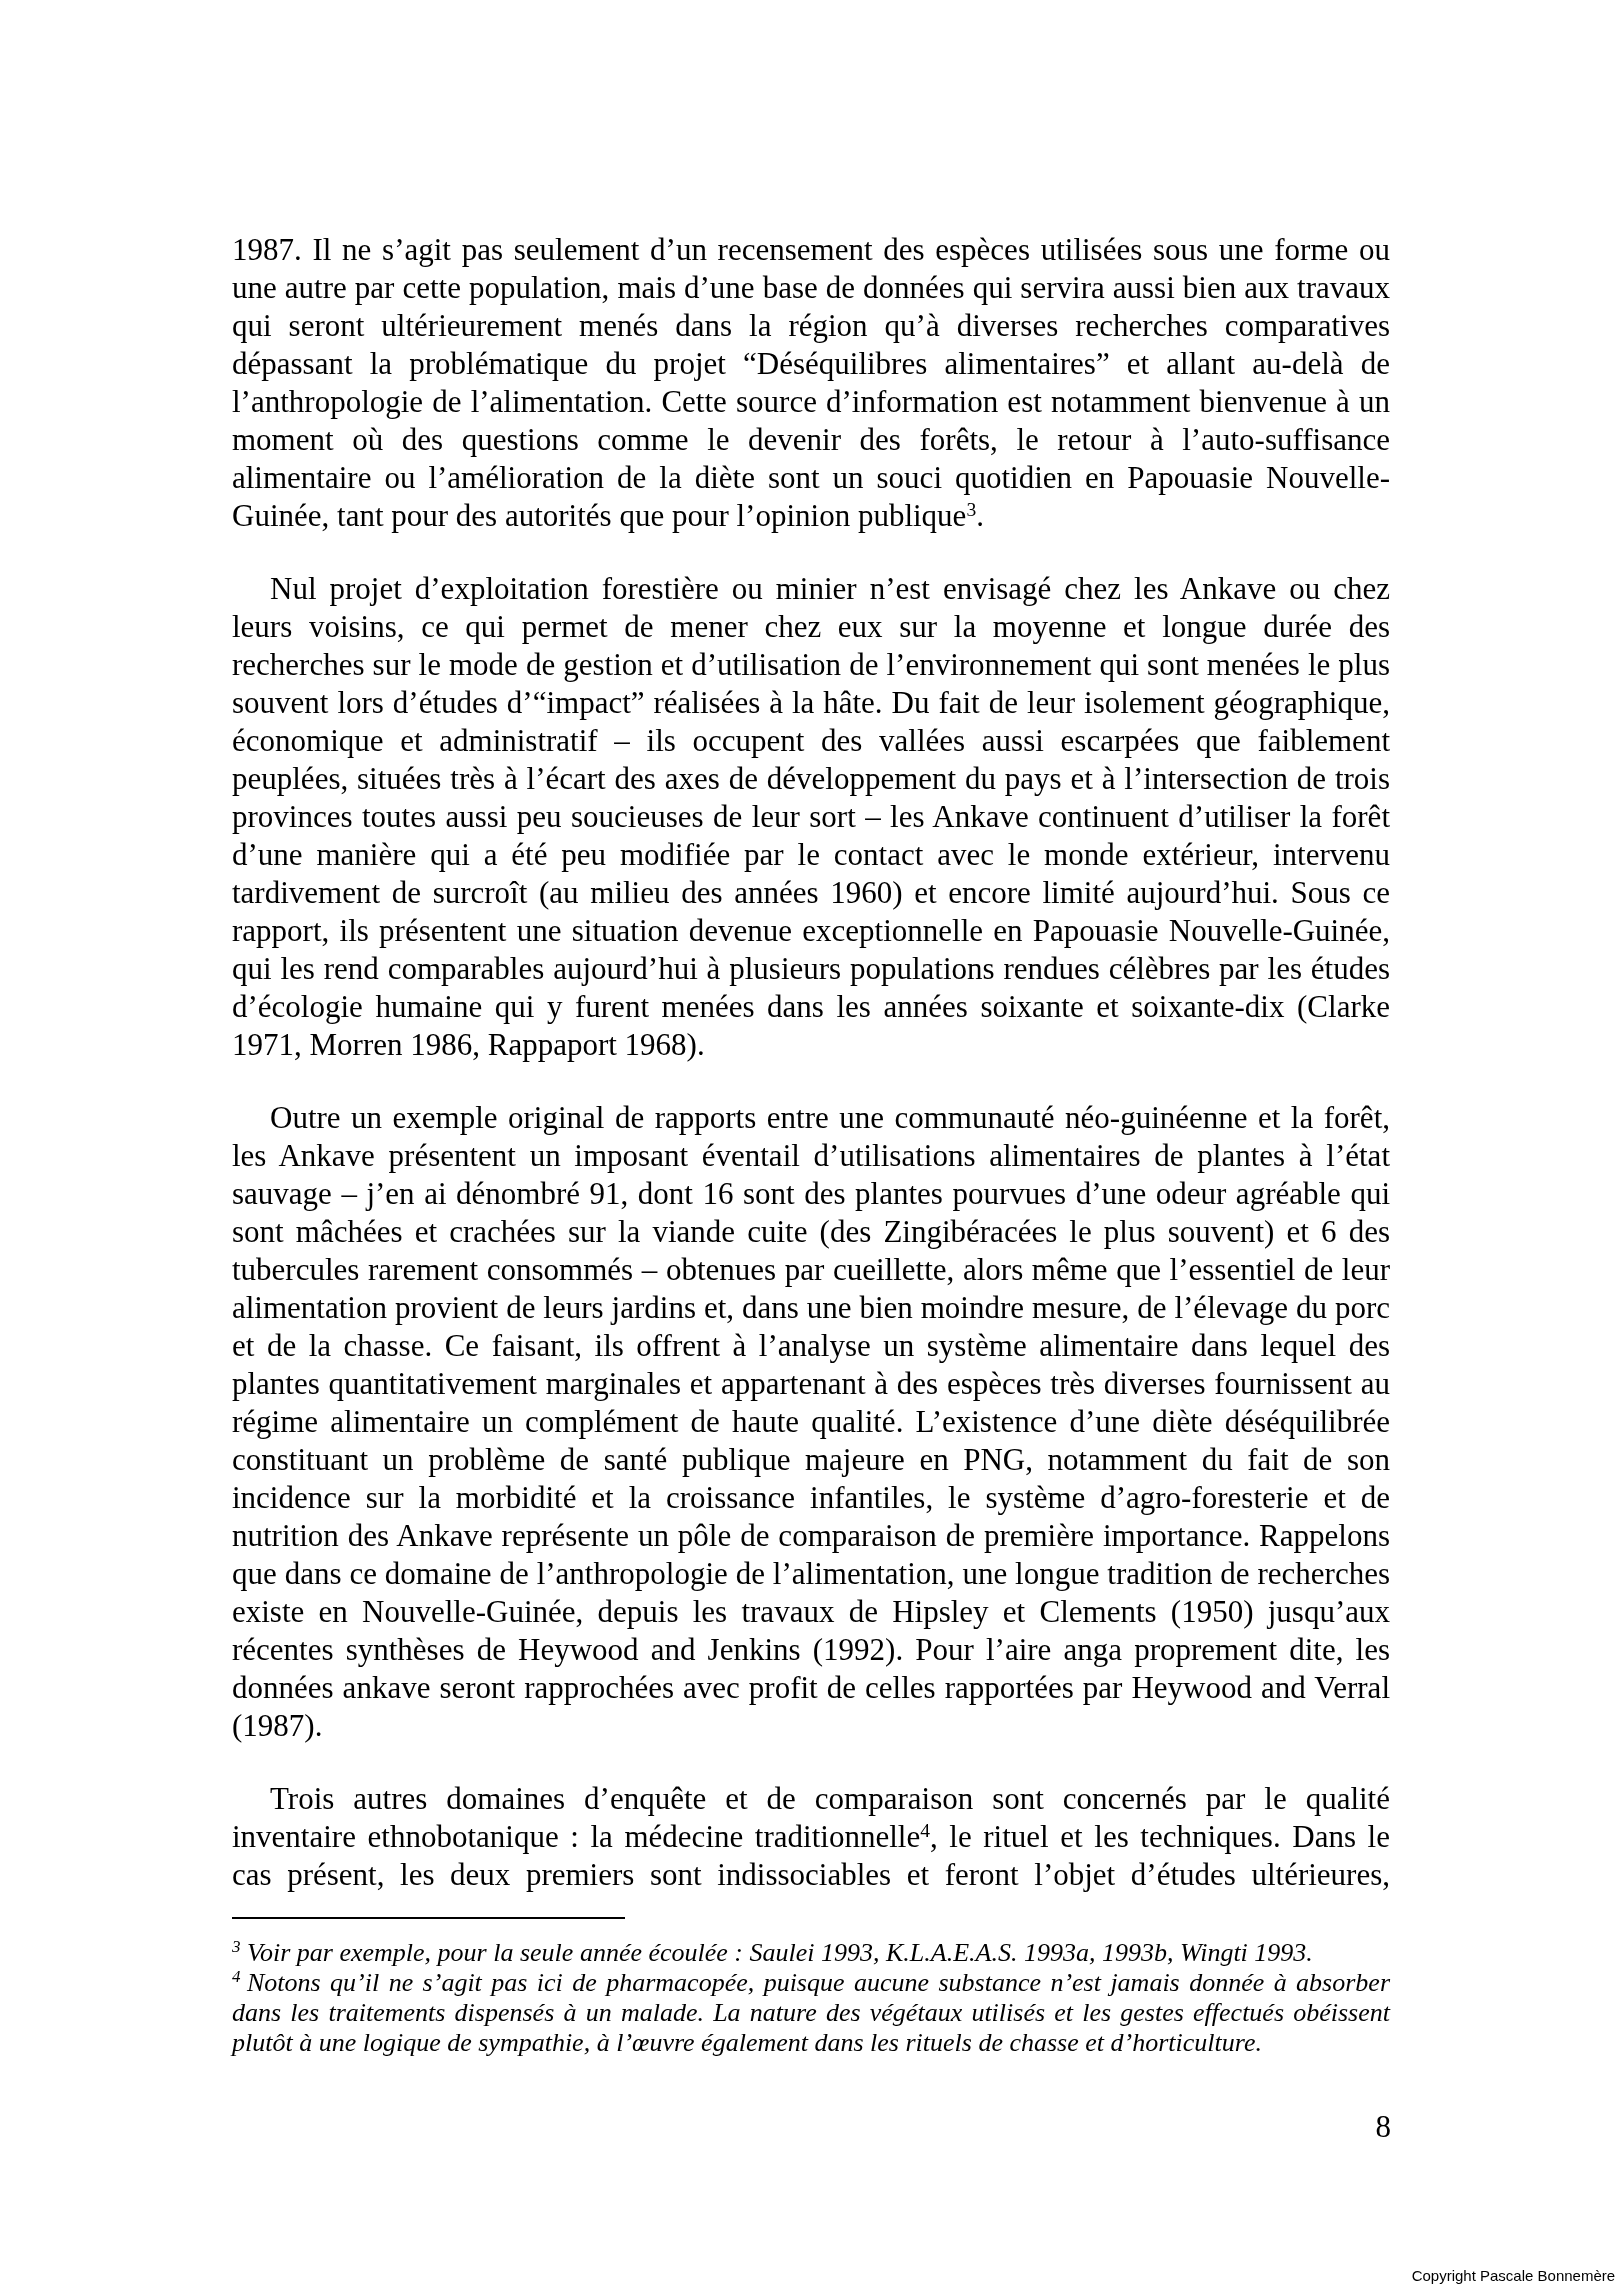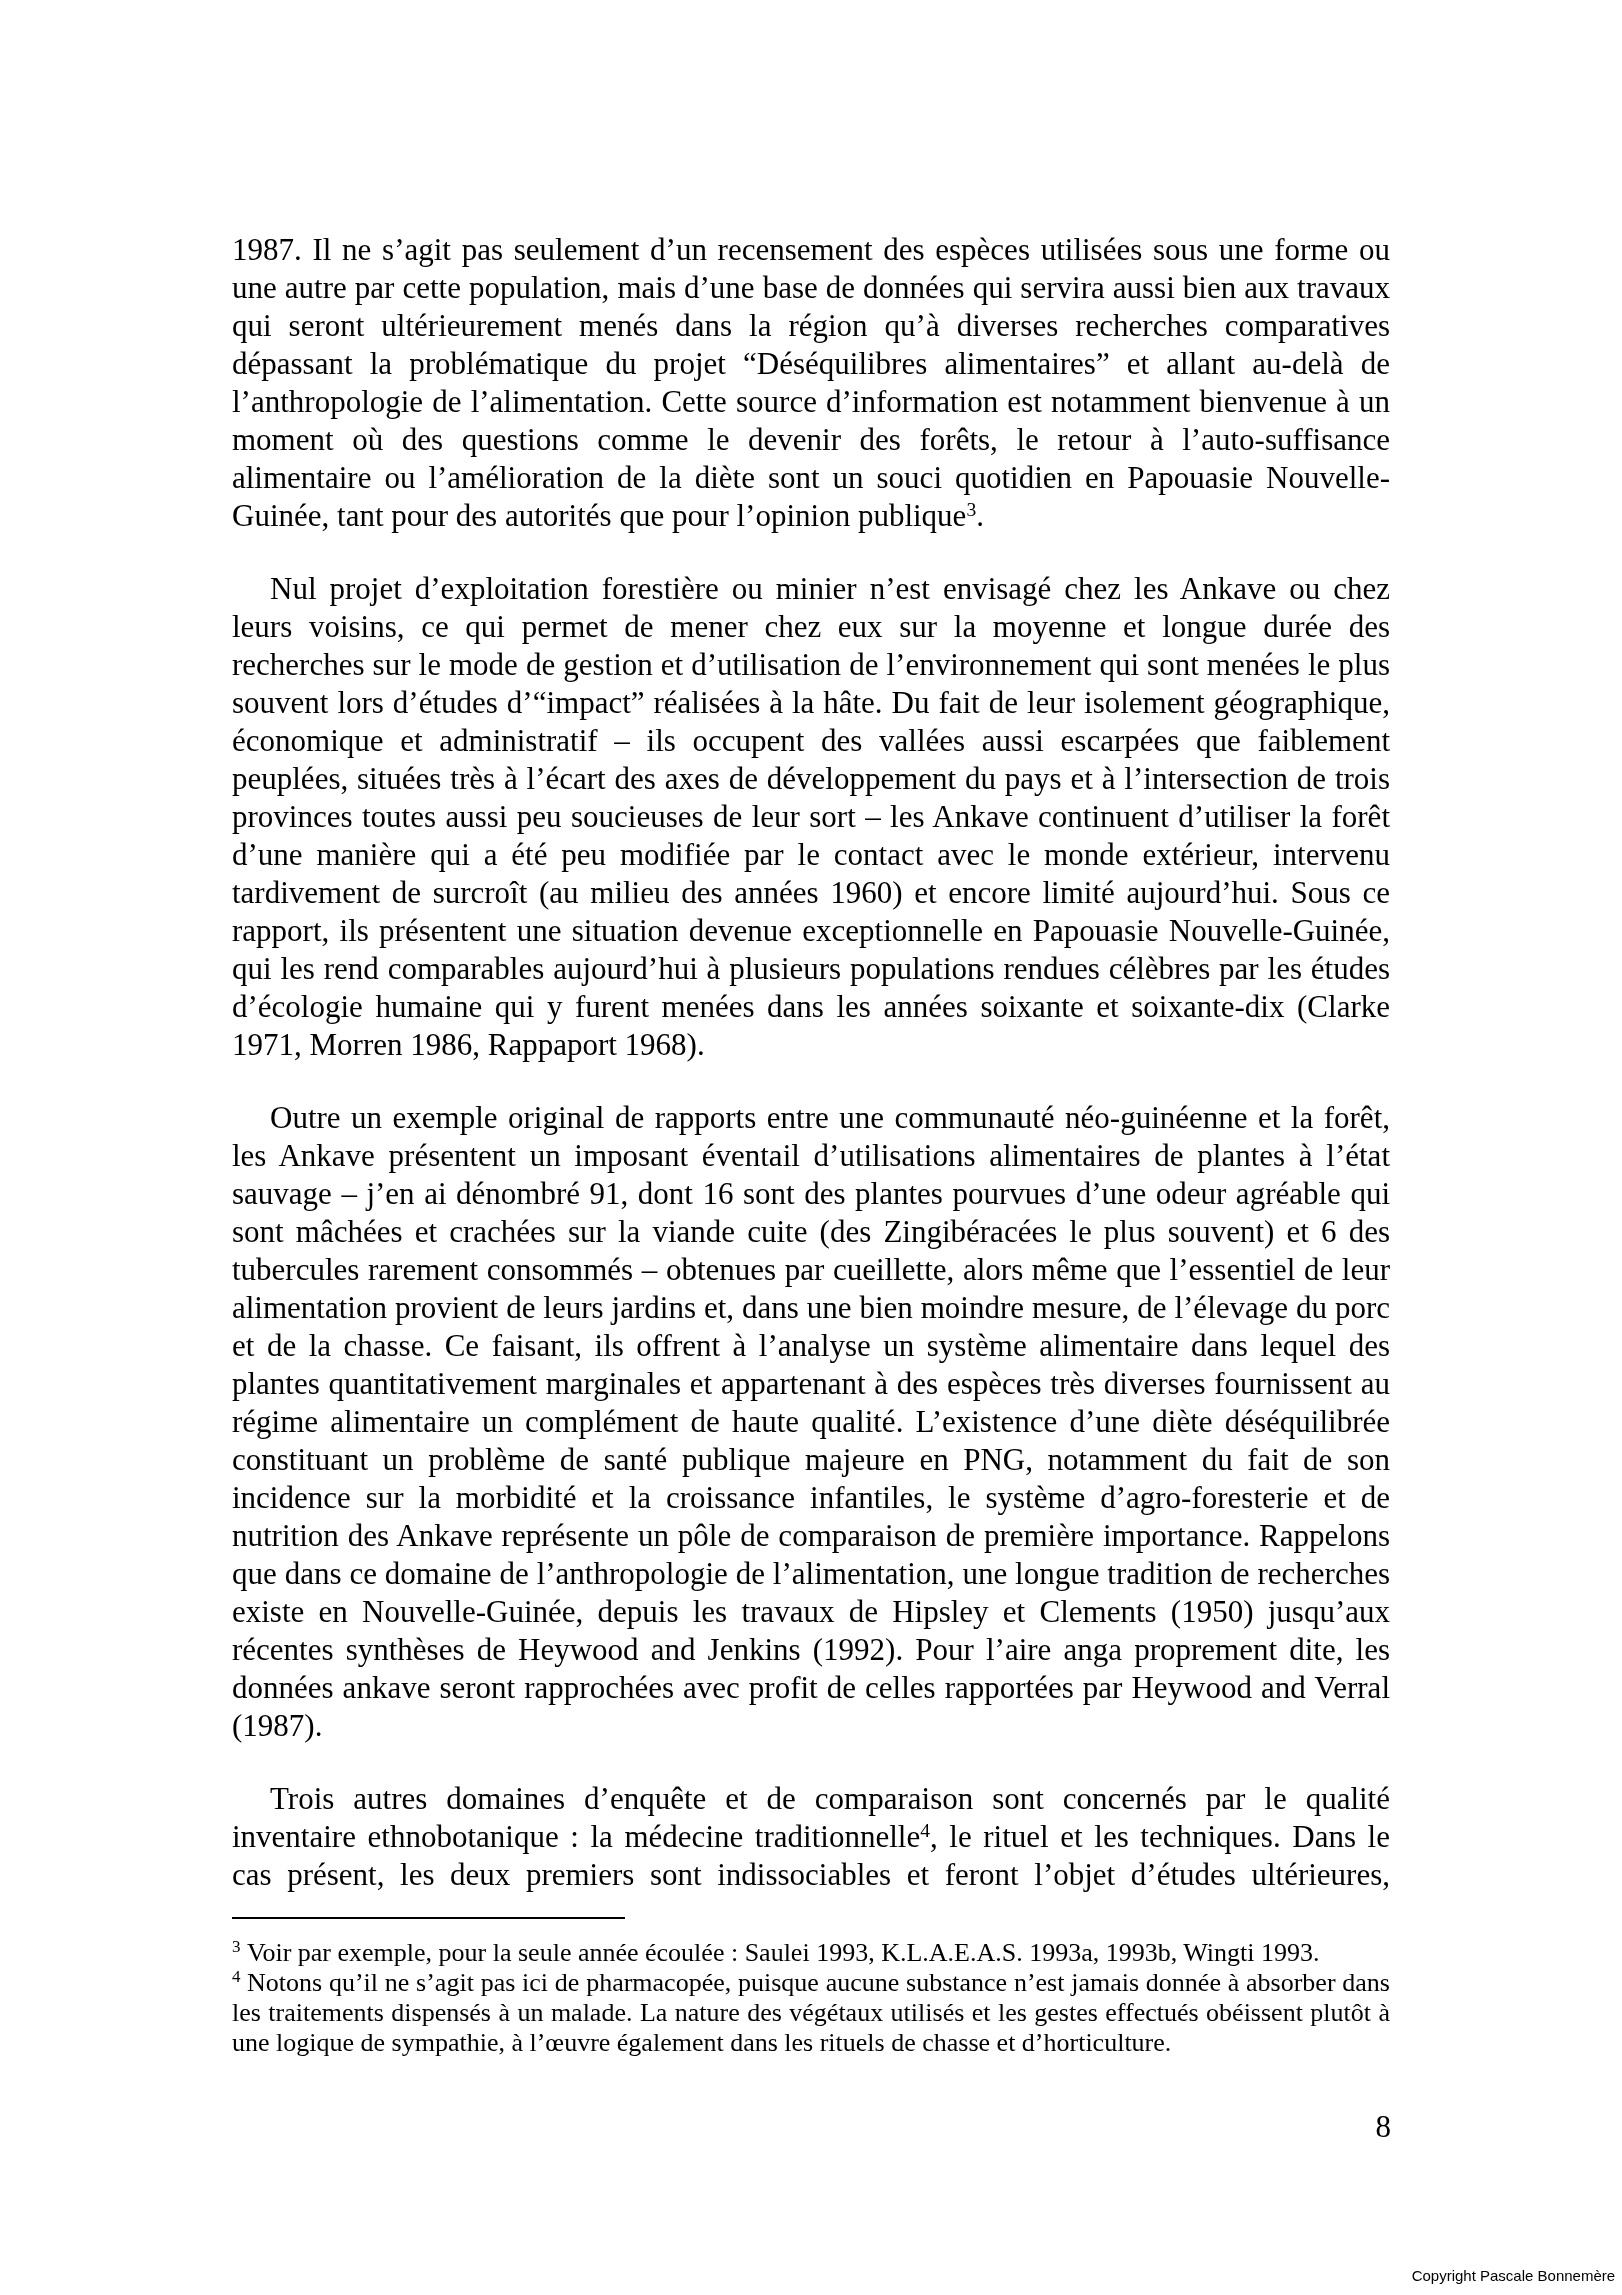--- a/index.html
+++ b/index.html
@@ -66,20 +66,21 @@
     top: 1938px;
     width: 1158px;
     font-family: "Liberation Serif", "DejaVu Serif", serif;
     font-size: 26px;
     line-height: 30px;
     color: #000;
   }
   .footnotes p {
     margin: 0;
     text-align: justify;
+    font-style: italic;
   }
   .footnotes .fn-num {
     font-size: 17px;
     line-height: 0;
     vertical-align: 9.2px;
     margin-right: 6.5px;
   }
   .page-number {
     position: absolute;
     left: 1374px;

